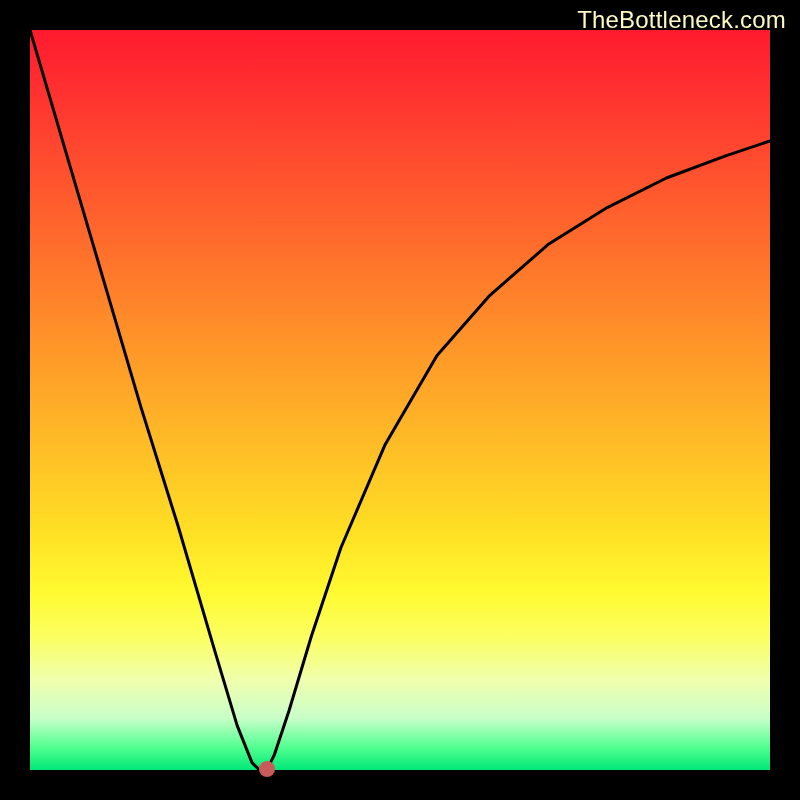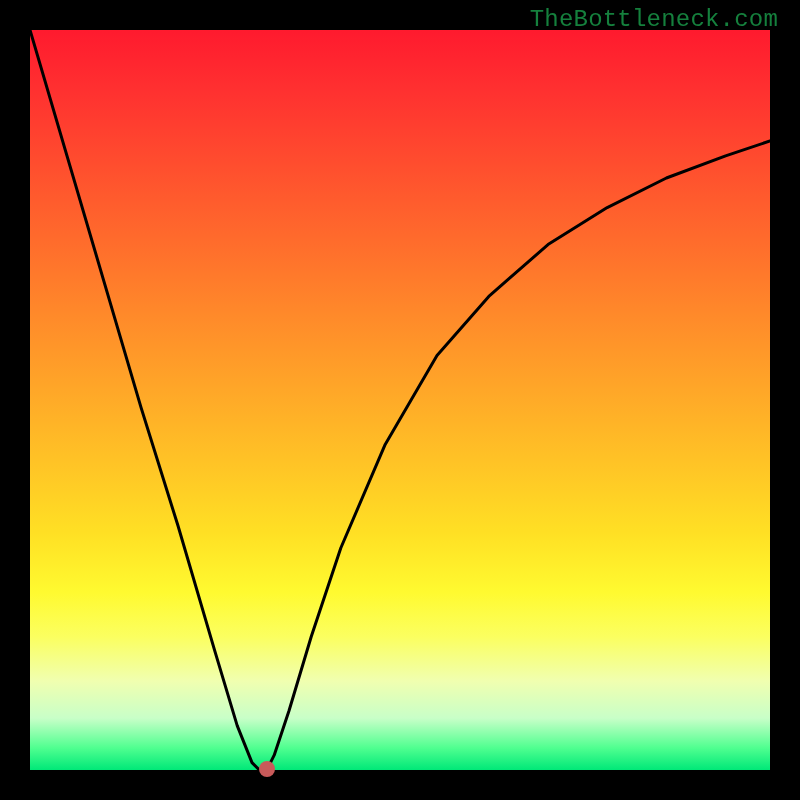--- a/index.html
+++ b/index.html
@@ -36,25 +36,25 @@
       #fbff60 82%,
       #f0ffb0 88%,
       #c8ffc8 93%,
       #50ff90 97%,
       #00e878 100%
     );
   }
   .watermark {
     position: absolute;
     top: 6px;
-    right: 22px;
-    color: #15803d;
+    right: 14px;
+    color: #fef9c3;
     font-size: 24px;
     font-weight: 500;
-    font-family: Liberation Mono, monospace;
+    font-family: Liberation Sans, sans-serif;
     letter-spacing: 0.2px;
   }
   svg.curve {
     position: absolute;
     left: 0;
     top: 0;
     width: 740px;
     height: 740px;
   }
   .marker {

